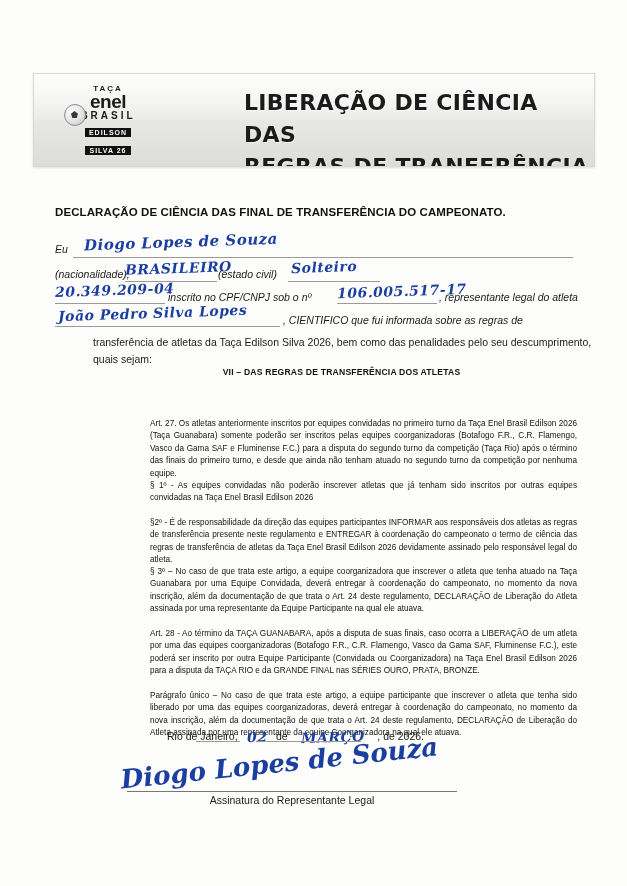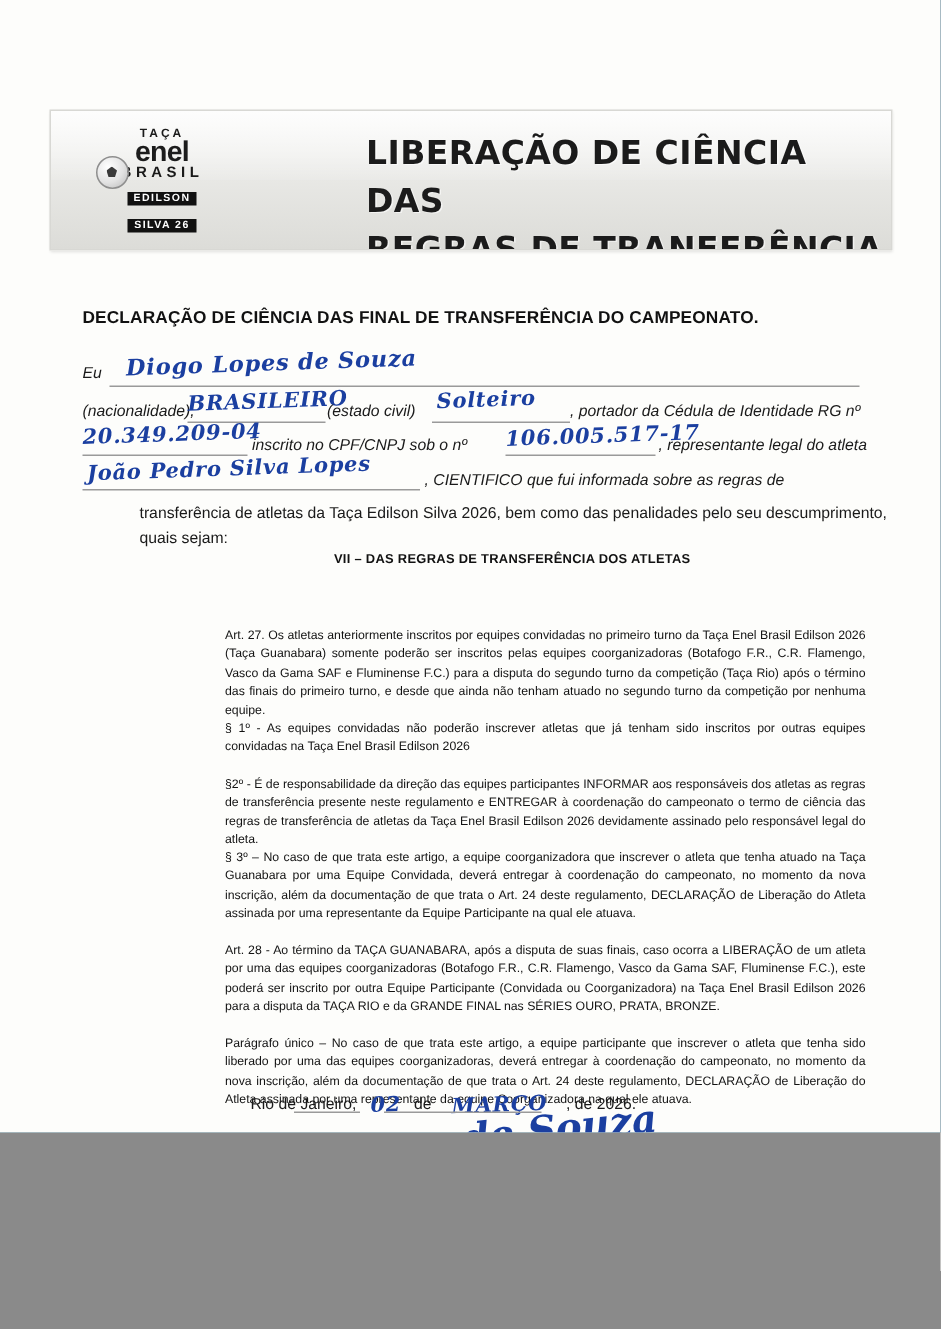--- a/index.html
+++ b/index.html
@@ -6,22 +6,22 @@
     margin: 0;
     padding: 0;
     background: #8a8a8a;
   }
   body {
     font-family: "Liberation Sans", sans-serif;
   }
   .page {
     position: relative;
     width: 627px;
-    height: 755px;
-    background: #7dd3fc;
+    height: 886px;
+    background: #0c4a6e;
     overflow: hidden;
   }
   .sheet {
     position: absolute;
     left: 0; top: 0;
     width: 627px;
     height: 886px;
     background: #fdfdfb;
   }
 
@@ -298,21 +298,20 @@
     <div class="field-line" style="left:55px; top:243px;">Eu</div>
     <div class="rule" style="left:73px; top:257px; width:500px;"></div>
     <div class="hand big" style="left:84px; top:233px;">Diogo Lopes de Souza</div>
 
     <div class="field-line" style="left:55px; top:268px;">(nacionalidade),</div>
     <div class="rule" style="left:125px; top:281px; width:92px;"></div>
     <div class="hand mid" style="left:125px; top:260px;">BRASILEIRO</div>
     <div class="field-line" style="left:218px; top:268px;">(estado civil)</div>
     <div class="rule" style="left:288px; top:281px; width:92px;"></div>
     <div class="hand mid" style="left:291px; top:259px;">Solteiro</div>
-    <div class="field-line" style="left:380px; top:268px;">, portador da Cédula de Identidade RG nº</div>
 
     <div class="rule" style="left:55px; top:303px; width:110px;"></div>
     <div class="hand mid" style="left:55px; top:282px;">20.349.209-04</div>
     <div class="field-line" style="left:168px; top:291px;">inscrito no CPF/CNPJ sob o  nº</div>
     <div class="rule" style="left:337px; top:303px; width:100px;"></div>
     <div class="hand mid" style="left:337px; top:283px;">106.005.517-17</div>
     <div class="field-line" style="left:439px; top:291px;">, representante legal do atleta</div>
 
     <div class="rule" style="left:55px; top:326px; width:225px;"></div>
     <div class="hand mid" style="left:58px; top:305px;">João Pedro Silva Lopes</div>

